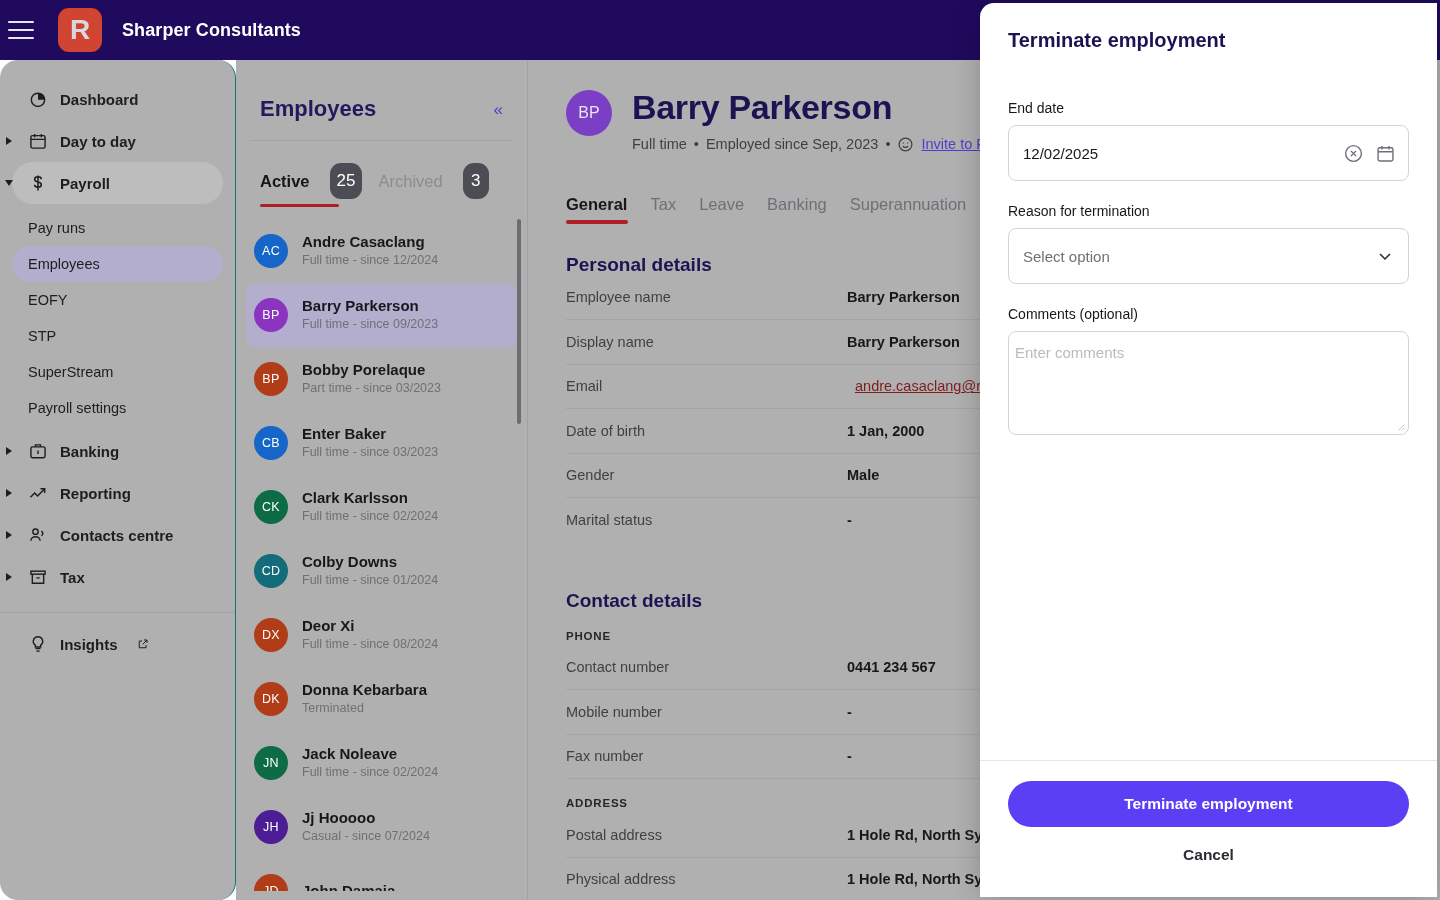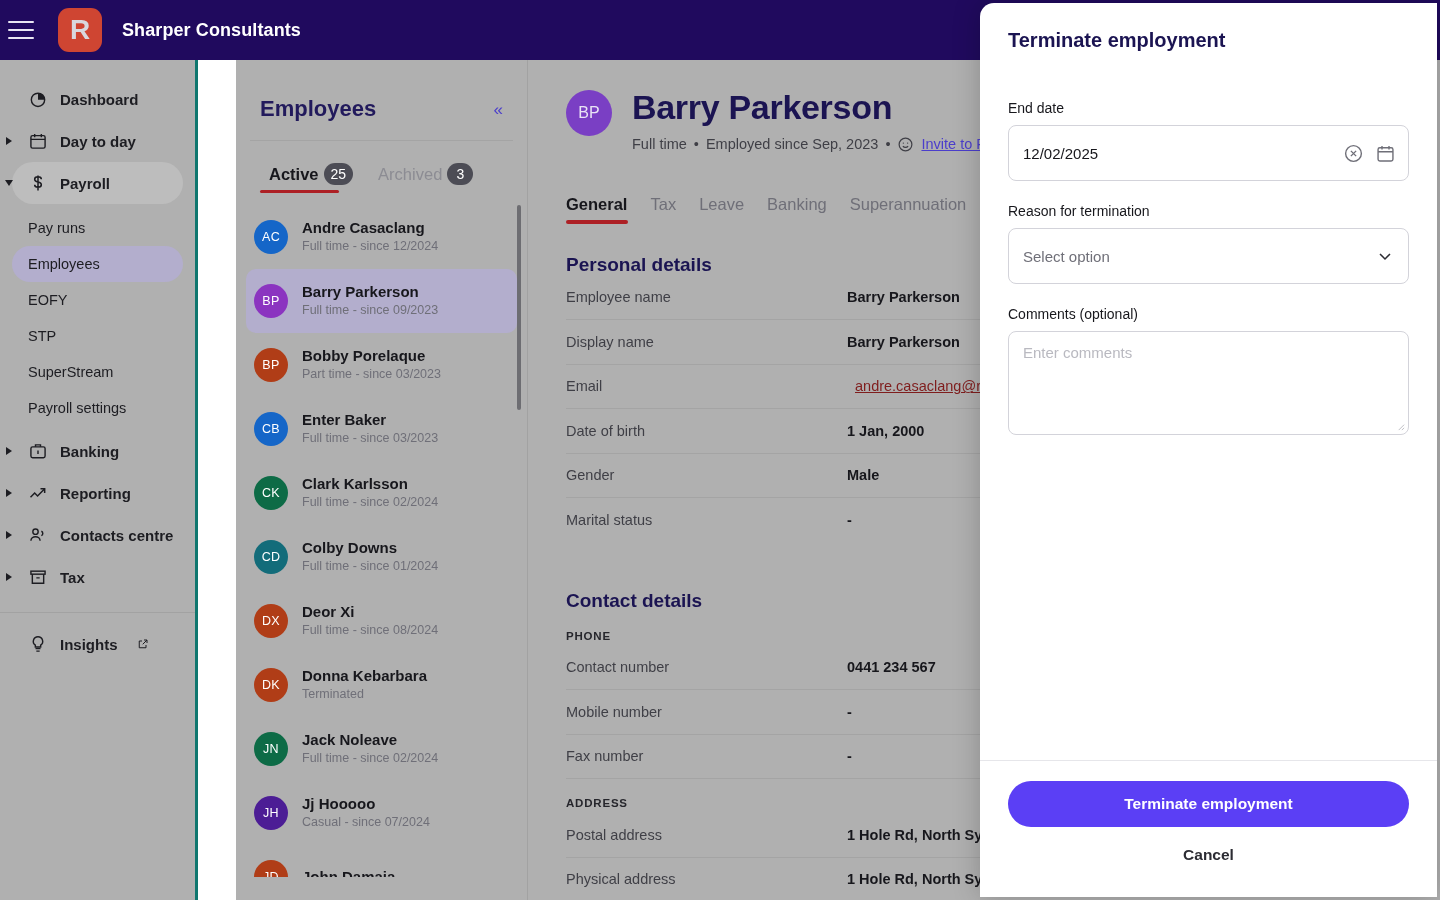--- a/index.html
+++ b/index.html
@@ -24,23 +24,24 @@
   .logo-box {
     width: 44px; height: 44px; border-radius: 11px; background: #cf4532;
     display: flex; align-items: center; justify-content: center;
     color: #d9d8de; font-size: 28px; font-weight: bold; line-height: 1;
     margin-left: 12px;
   }
   .org-name { margin-left: 20px; color: #ffffff; font-size: 18px; font-weight: bold; letter-spacing: .1px; }
 
   
   .sidenav {
-    position: absolute; top: 60px; left: 0; width: 198px; height: 840px;
-    background: #b0b0b0; border-right: 3px solid #0f766e;
+    position: absolute; top: 60px; left: 0; width: 236px; height: 840px;
+    background: #b0b0b0; border-right: 1px solid #0f766e;
     padding-top: 18px;
+    border-radius: 18px;
   }
   .nav-row {
     position: relative; display: flex; align-items: center; gap: 12px;
     height: 42px; margin: 0 12px 0 12px; padding-left: 16px;
     border-radius: 21px; color: #1d1d22; font-size: 15px; font-weight: bold; cursor: pointer;
   }
   .nav-row.active { background: #bdbdbd; }
   .nav-row .caret {
     position: absolute; left: -6px; top: 50%; transform: translateY(-50%);
     width: 0; height: 0; border-left: 6px solid #1d1d22;
@@ -62,25 +63,25 @@
   .listpanel {
     position: absolute; top: 60px; left: 236px; width: 292px; height: 840px;
     background: #b0b0b0; border-right: 1px solid #a2a2a2; overflow: hidden;
   }
   .lp-head { display: flex; align-items: center; justify-content: space-between;
     padding: 36px 24px 0 24px; }
   .lp-title { font-size: 22px; font-weight: bold; color: #221a5c; }
   .lp-collapse { color: #4b3ecb; font-size: 17px; cursor: pointer; line-height: 1; }
   .lp-rule { height: 1px; background: #a4a4a4; margin: 18px 14px 0 14px; }
   .lp-tabs { display: flex; align-items: center; gap: 16px; padding: 22px 24px 0 24px; position: relative; }
-  .lp-tab { display: flex; align-items: center; gap: 5px; cursor: pointer; padding-bottom: 12px; margin-left: 9px; }
+  .lp-tab { display: flex; align-items: center; gap: 20px; cursor: pointer; padding-bottom: 12px; }
   .lp-tab .t-label { font-size: 16.5px; color: #8c8c93; font-weight: normal; }
   .lp-tab.active .t-label { color: #17171c; font-weight: bold; }
-  .pill { min-width: 26px; height: 22px; padding: 0 7px; border-radius: 11px;
-    background: #4c4c55; color: #ffffff; font-size: 14px;
+  .pill { min-width: 26px; height: 36px; padding: 0 7px; border-radius: 11px;
+    background: #4c4c55; color: #ffffff; font-size: 17px;
     display: flex; align-items: center; justify-content: center; }
   .lp-tab.active::after { content: ""; position: absolute; left: 24px; bottom: 4px;
     width: 79px; height: 3.5px; background: #ad2025; border-radius: 2px; }
 
   .emp-scroll { position: relative; height: 672px; margin-top: 8px; overflow: hidden; }
   .emp-row { display: flex; align-items: center; gap: 14px; height: 64px;
     margin: 0 10px; padding-left: 8px; border-radius: 10px; cursor: pointer; }
   .emp-row.selected { background: #b3aecd; }
   .avatar { width: 34px; height: 34px; border-radius: 50%; flex: 0 0 34px;
     display: flex; align-items: center; justify-content: center;
@@ -131,21 +132,21 @@
   .m-label { font-size: 14px; color: #17171c; margin-bottom: 9px; }
   .m-field {
     height: 56px; border: 1px solid #d3d3da; border-radius: 8px;
     display: flex; align-items: center; padding: 0 12px 0 14px; background: #fff;
   }
   .m-field .val { flex: 1 1 auto; font-size: 15px; color: #17171c; }
   .m-field .val.ph { color: #6f6f78; }
   .icon-btn { width: 22px; height: 22px; display: flex; align-items: center; justify-content: center; cursor: pointer; }
   .m-gap { height: 22px; }
   .m-area { height: 104px; border: 1px solid #d3d3da; border-radius: 8px;
-    padding: 12px 14px; position: relative; }
+    padding: 12px 6px; position: relative; }
   .m-area .ph { font-size: 15px; color: #b9b9c0; }
   .resize-grip { position: absolute; right: 3px; bottom: 3px; width: 9px; height: 9px; }
   .m-footer { border-top: 1px solid #e6e6ea; padding: 20px 28px 22px 28px; }
   .btn-primary {
     width: 100%; height: 46px; border-radius: 23px; border: none;
     background: #5b3ff5; color: #ffffff; font-size: 15.5px; font-weight: bold;
     font-family: "Liberation Sans", sans-serif; cursor: pointer;
   }
   .btn-cancel {
     width: 100%; height: 40px; margin-top: 8px; background: transparent; border: none;

